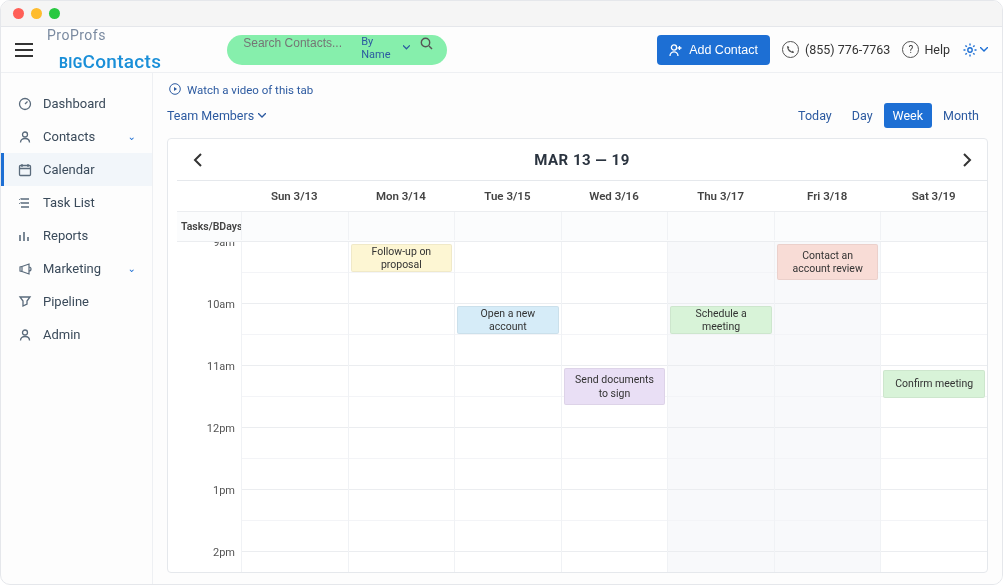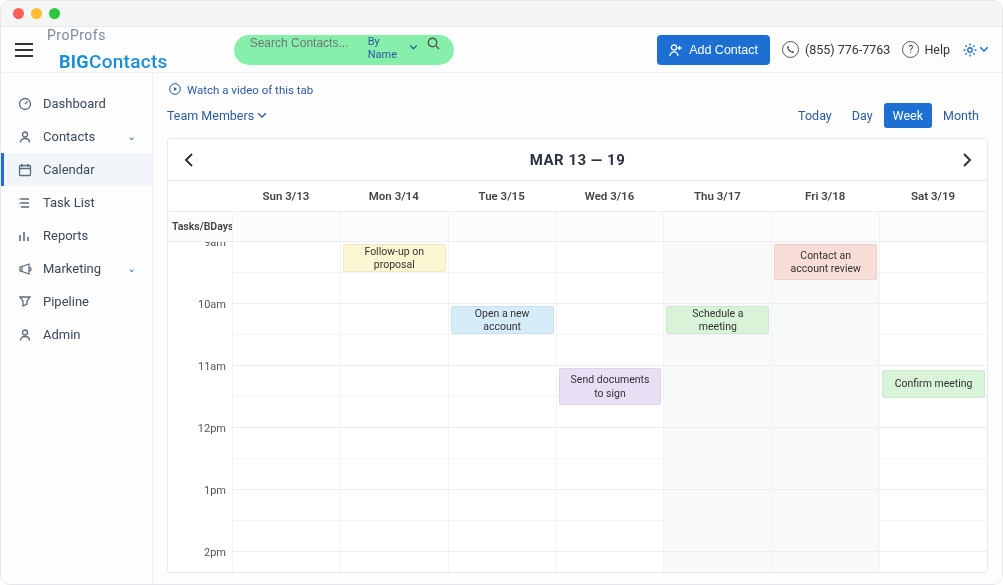--- a/index.html
+++ b/index.html
@@ -8,21 +8,21 @@
   
   .chrome-bar { height:26px; background:#f5f5f5; border-bottom:1px solid #e5e7eb; display:flex; align-items:center; padding-left:12px; gap:7px; }
   .tl { width:11px; height:11px; border-radius:50%; }
   .tl.r{background:#ff5f57;} .tl.y{background:#febc2e;} .tl.g{background:#28c840;}
   
   .topbar { height:46px; display:flex; align-items:center; padding:0 14px; gap:12px; border-bottom:1px solid #eef0f3; }
   .hamburger svg{ display:block; }
   .brand { display:flex; flex-direction:column; line-height:1; }
   .brand .sub { font-size:14px; color:#7a8aa0; letter-spacing:.5px; margin-left:2px;}
   .brand .main { font-size:19px; font-weight:500; color:#1a8fd8; letter-spacing:.3px;}
-  .brand .main b{ font-weight:700; font-size:18px;}
+  .brand .main b{ font-weight:700; font-size:14px;}
   .searchwrap { flex:0 0 220px; margin-left:40px; display:flex; align-items:flex-start; background:#86efac; border-radius:18px; height:30px; padding:0 14px; }
   .searchwrap input{ border:none; background:transparent; outline:none; font-size:12px; color:#555; width:120px;}
   .byname { font-size:11px; color:#2c5aa0; margin-left:auto; display:flex; align-items:center; gap:4px;}
   .searchicon { color:#555; margin-left:10px;}
   .spacer { flex:1; }
   .addcontact { background:#1d6fd4; color:#fff; border:none; border-radius:4px; height:30px; padding:0 12px; font-size:12.5px; display:flex; align-items:center; gap:6px; cursor:pointer;}
   .phone { display:flex; align-items:center; gap:6px; color:#333; font-size:12.5px;}
   .help { display:flex; align-items:center; gap:5px; color:#333; font-size:12.5px;}
   .gear { color:#1d6fd4; display:flex; align-items:center; gap:2px;}
   .iconcircle{ width:17px; height:17px; border:1.5px solid #555; border-radius:50%; display:flex; align-items:center; justify-content:center; font-size:10px;}
@@ -37,21 +37,21 @@
   
   .main { flex:1; padding:10px 14px 0 14px; overflow:hidden; background:#fdfdfd;}
   .videohint { display:flex; align-items:flex-start; gap:6px; color:#2c5aa0; font-size:11.5px; margin-bottom:6px; margin-left:2px;}
   .calbar { display:flex; align-items:center; gap:10px; margin-bottom:10px; }
   .teammembers{ color:#2c5aa0; font-size:12.5px; display:flex; align-items:center; gap:4px; cursor:pointer;}
   .addevent { background:#1d6fd4; color:#fff; border:none; border-radius:4px; height:28px; padding:0 12px; font-size:12px; display:flex; align-items:center; gap:5px; cursor:pointer;}
   .viewsel { margin-left:auto; display:flex; align-items:center; gap:2px; font-size:12.5px;}
   .viewsel .v{ padding:5px 9px; border-radius:3px; color:#2c5aa0; cursor:pointer;}
   .viewsel .v.active{ background:#1d6fd4; color:#fff;}
   
-  .cal { border:1px solid #e5e8ec; border-radius:4px; background:#fff; overflow:hidden;}
+  .cal { border:1px solid #e5e8ec; border-radius:4px; background:#fff; overflow:hidden;padding-left:9px;}
   .calhead { display:flex; align-items:center; justify-content:center; height:42px; border-bottom:1px solid #e5e8ec; position:relative; font-weight:700; font-size:15px; color:#2b3440; letter-spacing:.5px;}
   .calhead .arrow{ position:absolute; top:0; bottom:0; width:40px; display:flex; align-items:center; justify-content:center; color:#444; font-size:18px; cursor:pointer;}
   .calhead .arrow.l{left:0;} .calhead .arrow.r{right:0;}
   .dayrow { display:grid; grid-template-columns:64px repeat(7,1fr); border-bottom:1px solid #ebedf0; }
   .dayrow .dh{ font-size:11.5px; font-weight:600; color:#444; text-align:center; padding:8px 0;}
   .dayrow .dh:first-child{ }
   .taskrow{ display:grid; grid-template-columns:64px repeat(7,1fr); border-bottom:1px solid #ebedf0; background:#fbfcfd;}
   .taskrow .lbl{ font-size:10.5px; font-weight:600; color:#444; padding:8px 4px;}
   .taskrow .cell{ border-left:1px solid #f0f2f5; height:28px;}
   .cal-scroll{ height:330px; overflow:hidden; position:relative;}

